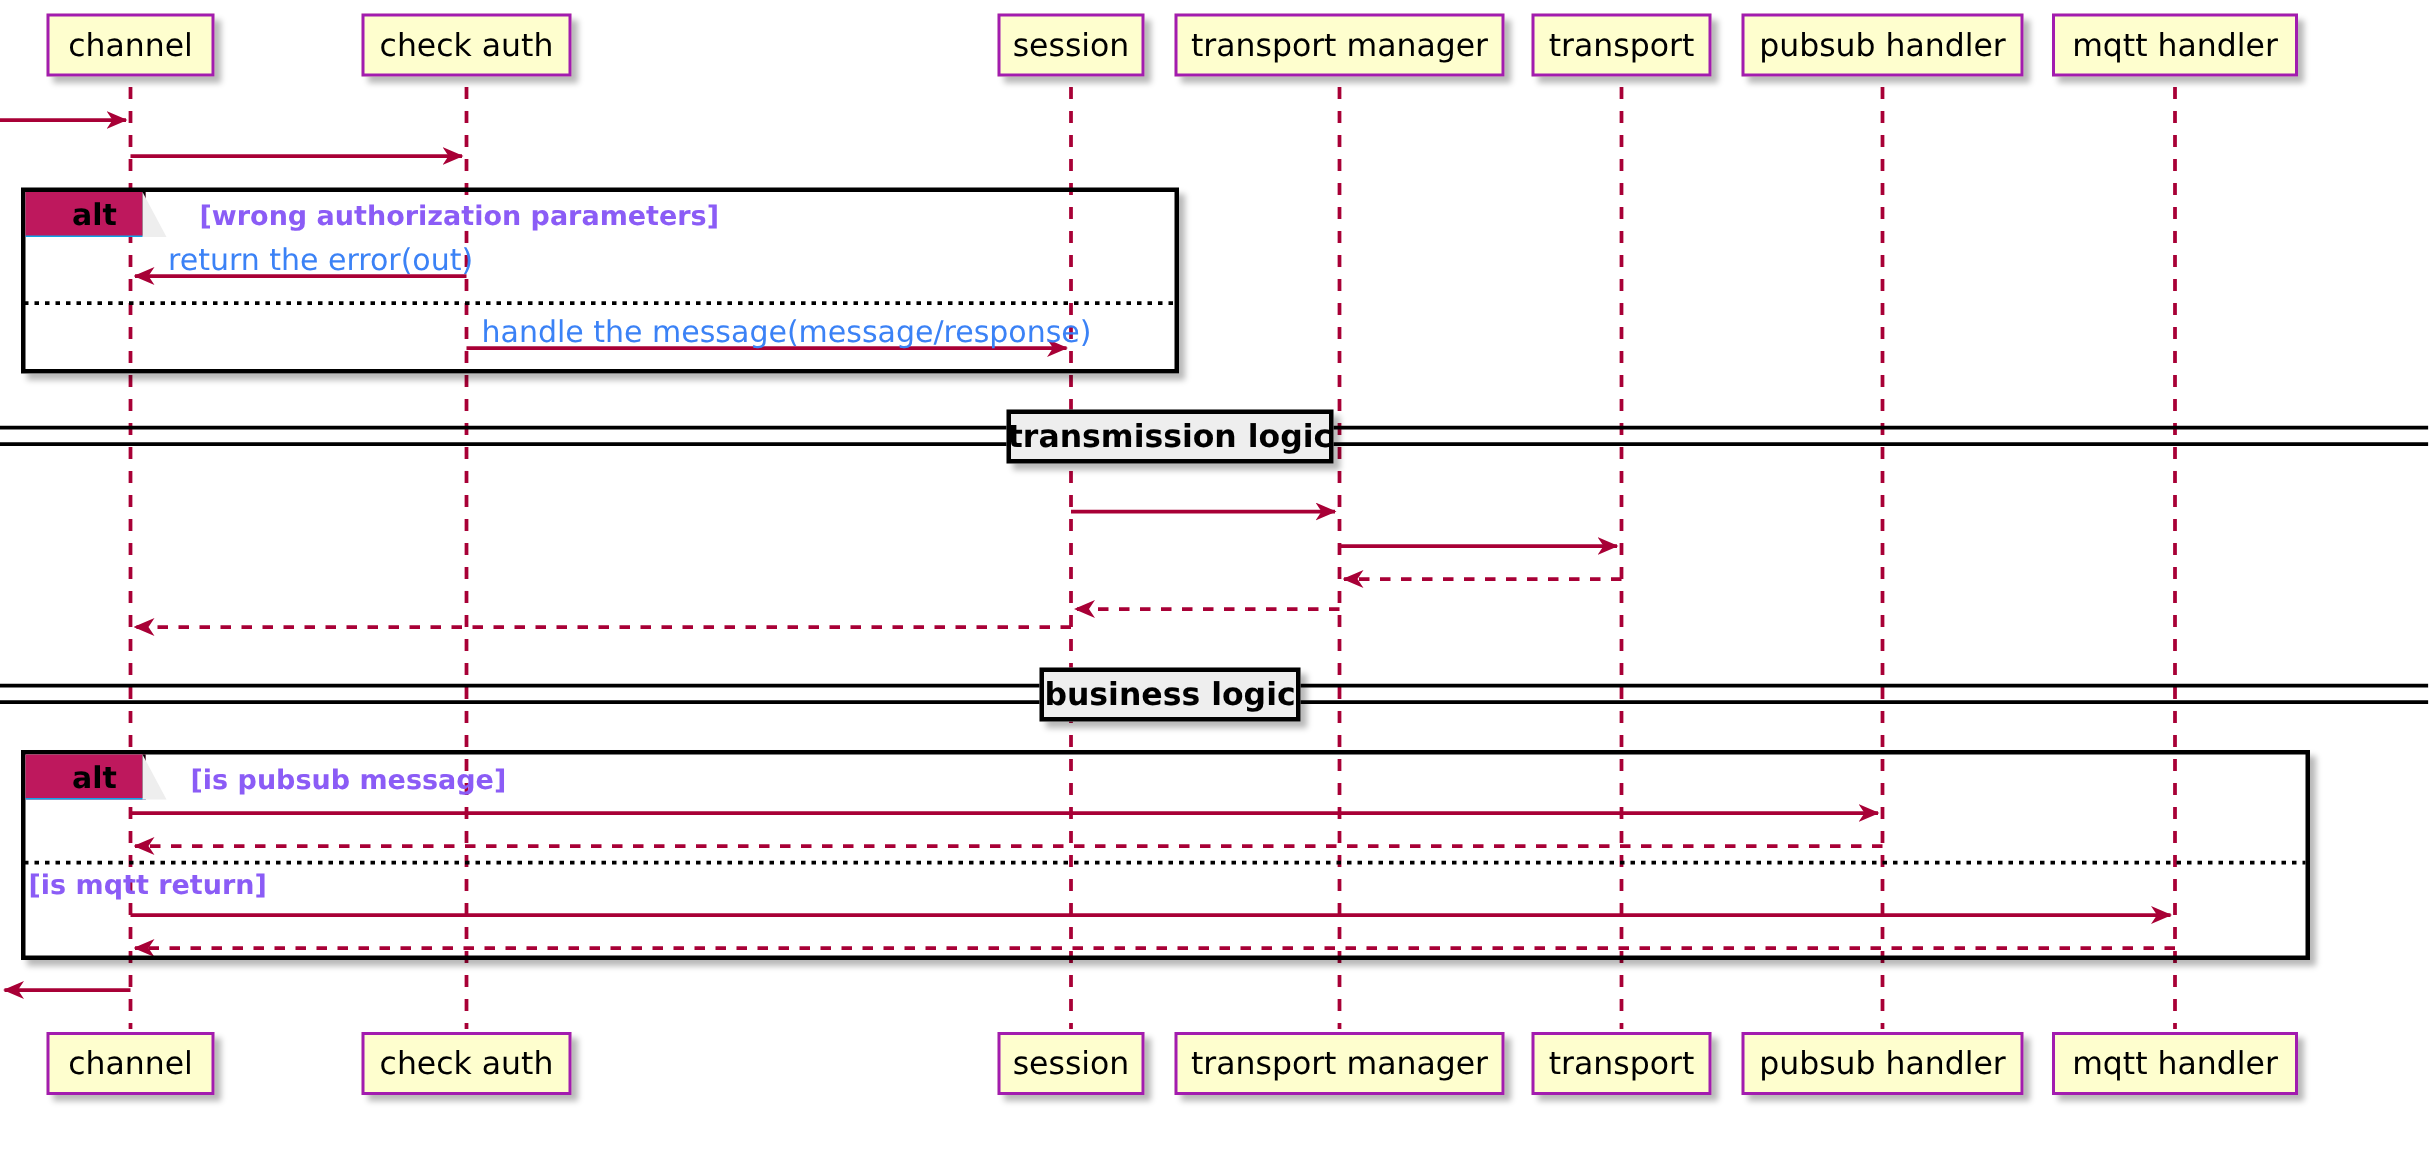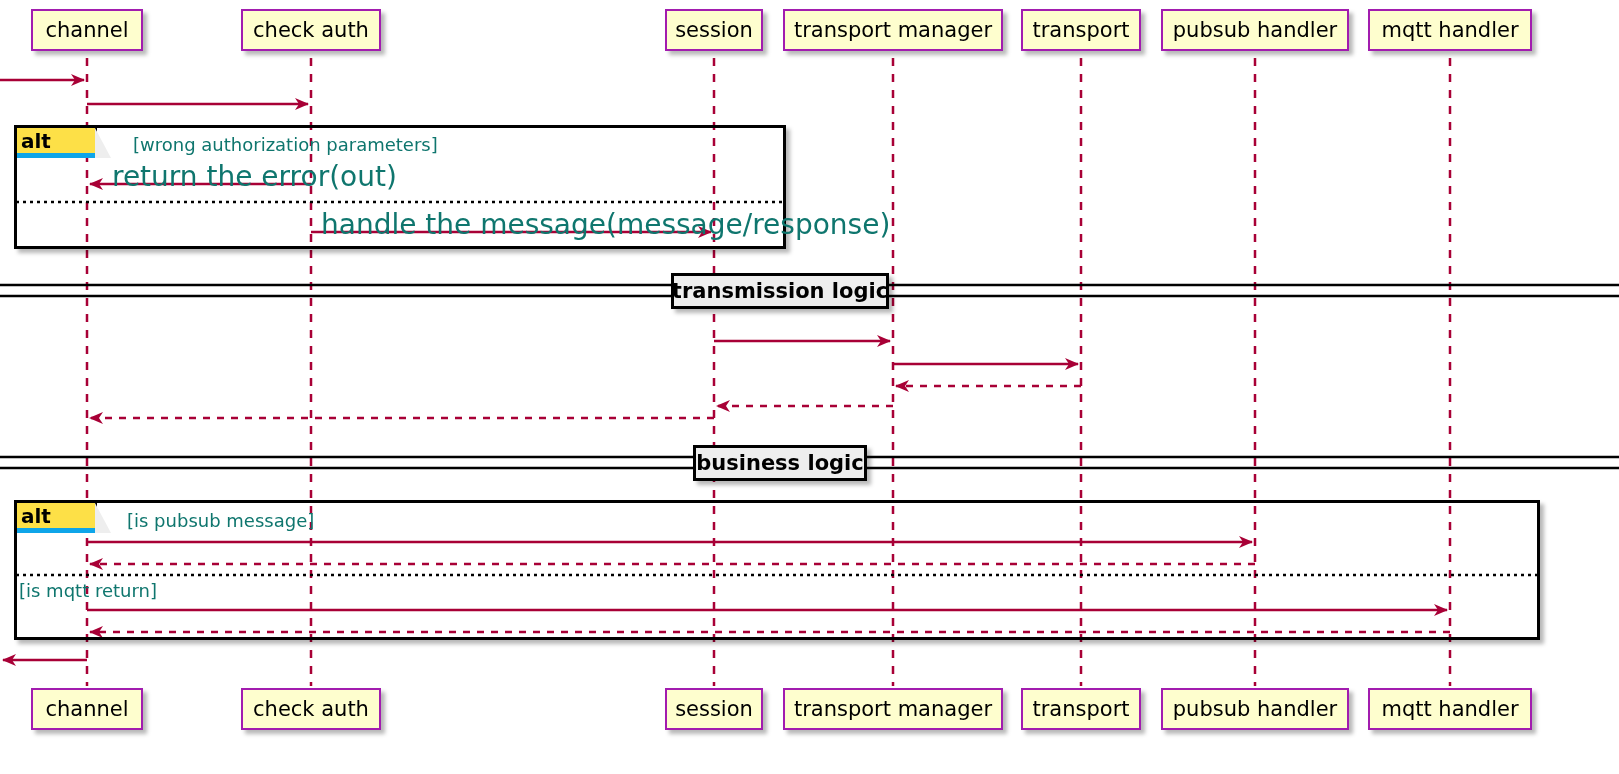--- a/index.html
+++ b/index.html
@@ -33,62 +33,62 @@
     align-items: center;
     justify-content: center;
     font-size: 21px;
     color: #000000;
     white-space: nowrap;
     box-shadow: 4px 4px 4px rgba(0,0,0,0.28);
     height: 42px;
   }
   .msg-label {
     position: absolute;
-    font-size: 28px;
-    color: #0f766e;
+    font-size: 20px;
+    color: #3b82f6;
     white-space: nowrap;
     line-height: 1;
   }
   .frame-outer {
     position: absolute;
     border: 3px solid #000000;
     box-sizing: border-box;
     background: transparent;
     box-shadow: 4px 4px 4px rgba(0,0,0,0.28);
   }
   .frame-tab {
     position: absolute;
-    background: #fde047;
+    background: #be185d;
     border-right: 2px solid #000000;
-    border-bottom: 5px solid #0ea5e9;
+    border-bottom: 1px solid #0ea5e9;
     box-sizing: border-box;
     height: 30px;
     display: flex;
     align-items: center;
-    padding-left: 4px;
+    padding-left: 31px;
     font-size: 20px;
     font-weight: bold;
     color: #000000;
   }
   .frame-tab::after {
     content: "";
     position: absolute;
     right: -16px;
     top: 0;
     width: 0;
     height: 0;
     border-style: solid;
     border-width: 0 16px 30px 0;
     border-color: transparent transparent #EEEEEE transparent;
   }
   .frame-cond {
     position: absolute;
     font-size: 18px;
-    font-weight: normal;
-    color: #0f766e;
+    font-weight: bold;
+    color: #8b5cf6;
     white-space: nowrap;
   }
   .divider-box {
     position: absolute;
     background: #EEEEEE;
     border: 3px solid #000000;
     box-sizing: border-box;
     display: flex;
     align-items: center;
     justify-content: center;

